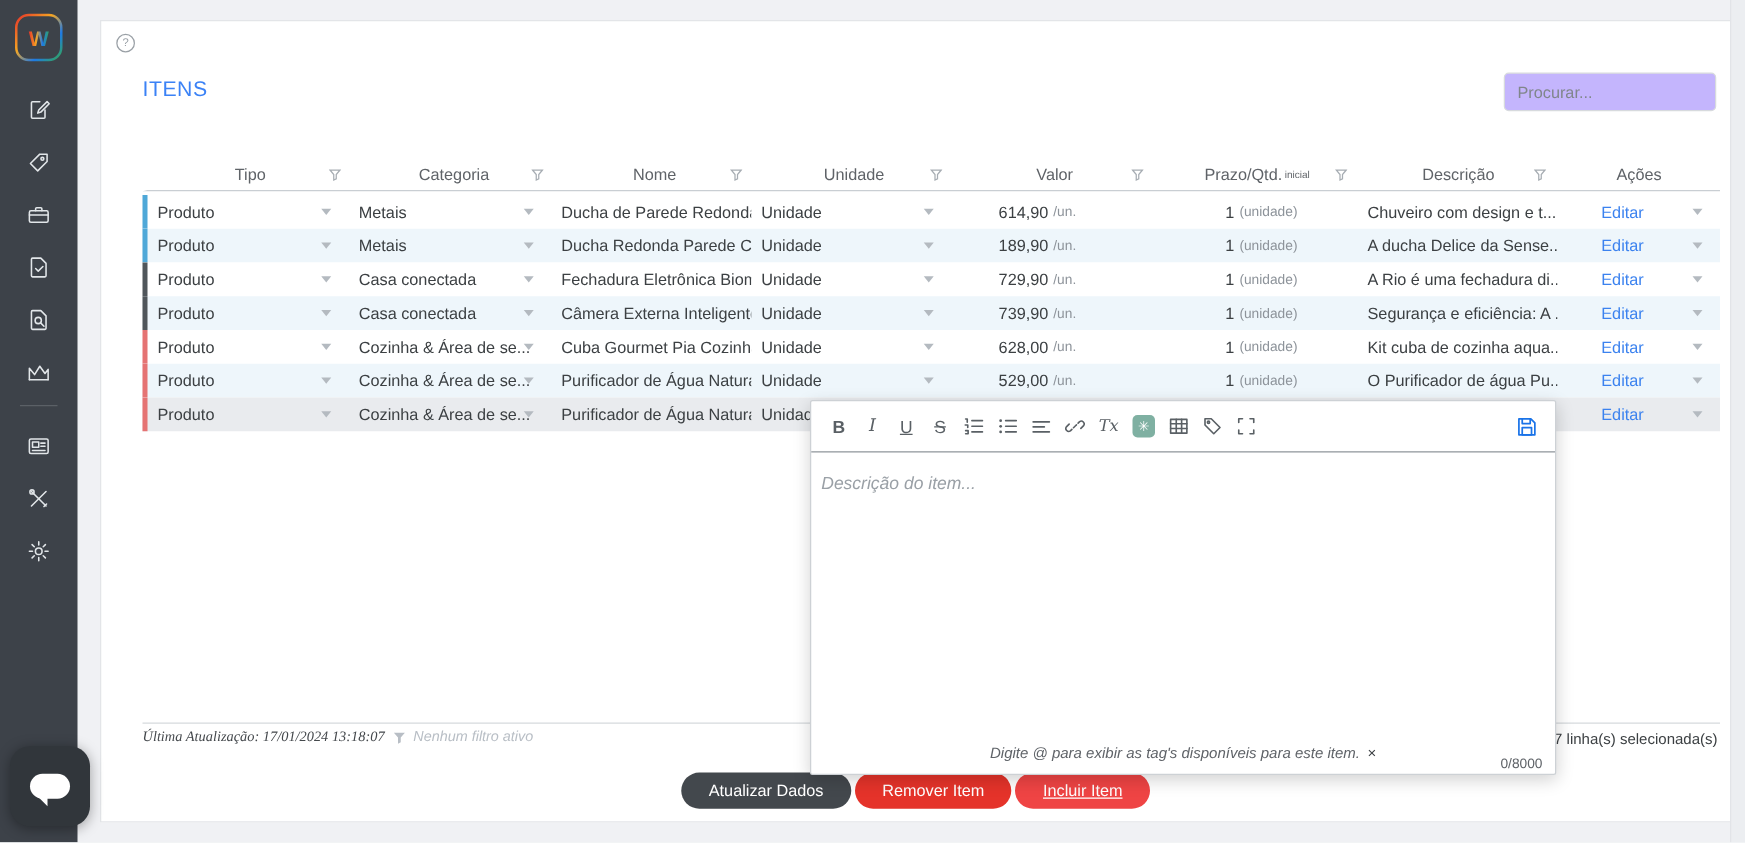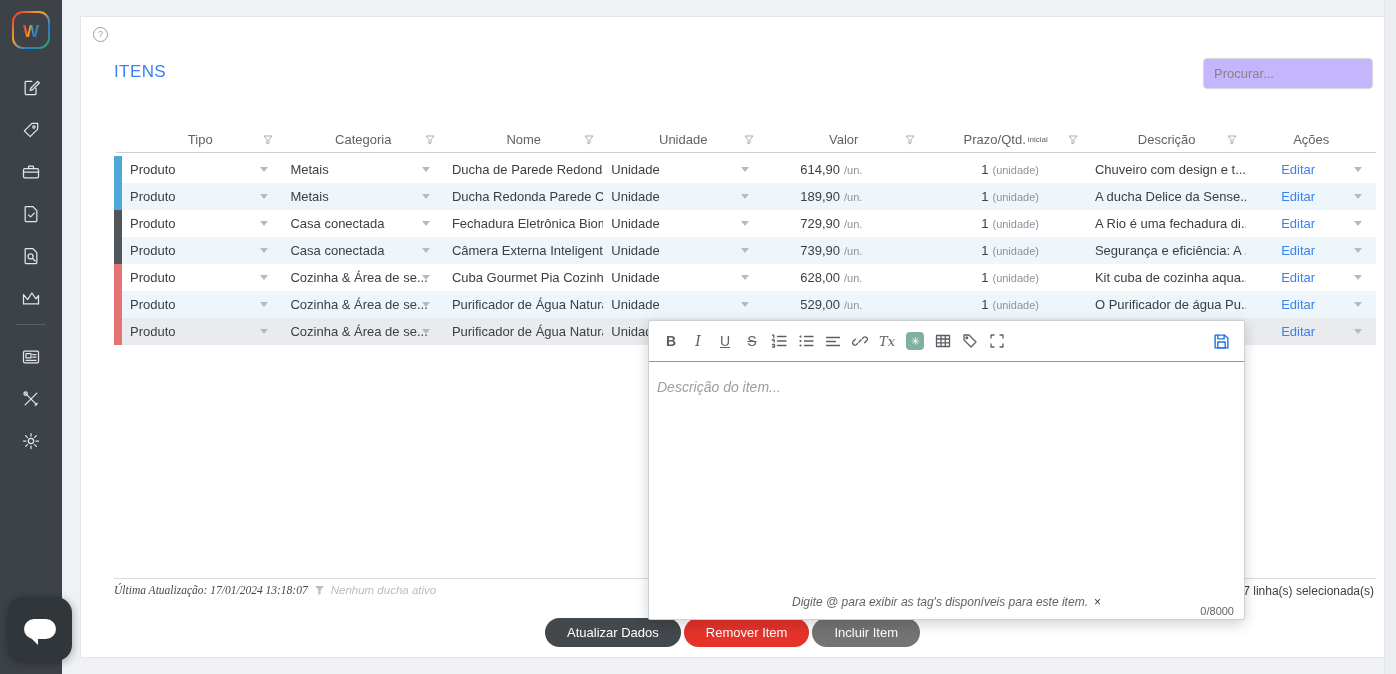--- a/index.html
+++ b/index.html
@@ -18,21 +18,21 @@
   .page-title{position:absolute;left:33px;top:45px;font-size:17px;font-weight:400;color:#3b82f6;letter-spacing:.4px;}
   .search{position:absolute;right:11px;top:41px;width:170px;height:31px;border:1px solid #d7dadd;border-radius:4px;box-sizing:border-box;font-size:13px;color:#5f6368;padding:0 10px;outline:none;background:#c4b5fd;}
   .search::placeholder{color:#80868b;}
 
   
   .thead{position:absolute;left:33px;top:110px;width:1262px;height:26px;display:flex;border-left:4px solid transparent;box-sizing:border-box;border-bottom:1px solid #c9ced3;}
   .th{position:relative;display:flex;align-items:center;justify-content:center;font-size:13px;color:#5f6368;}
   .th sup{font-size:8px;margin-left:2px;}
   .funnel{position:absolute;right:9px;top:8px;}
   .tbody{position:absolute;left:33px;top:139px;width:1262px;}
-  .trow{display:flex;height:27px;border-left:8px solid #1d4ed8;box-sizing:border-box;background:#fff;justify-content:center;}
+  .trow{display:flex;height:27px;border-left:4px solid #1d4ed8;box-sizing:border-box;background:#fff;justify-content:center;}
   .trow:nth-child(even){background:#eef6fb;}
   .trow.selected{background:#e9ebee;}
   .c{display:flex;align-items:center;height:27px;font-size:13px;color:#3c4043;overflow:hidden;white-space:nowrap;box-sizing:border-box;position:relative;}
   .w1{width:161px}.w1h{width:165px}.w2{width:162px}.w3{width:160px}.w4{width:160px}.w5{width:162px}.w6{width:163px}.w7{width:160px}.w8{width:130px}
   .c.pad{padding-left:8px;}
   .caret{width:0;height:0;border-left:4px solid transparent;border-right:4px solid transparent;border-top:5px solid #b4bac0;position:absolute;right:14px;top:11px;}
   .c-valor{justify-content:flex-end;padding-right:62px;}
   .c-qtd{justify-content:flex-end;padding-right:48px;}
   .unit{font-size:11px;color:#8d939a;margin-left:4px;}
   .editar{color:#3b82ef;cursor:pointer;}
@@ -41,21 +41,21 @@
   
   .table-bottom{position:absolute;left:33px;top:561px;width:1262px;border-top:1px solid #d6dadd;}
   .footer-left{position:absolute;left:33px;top:567px;display:flex;align-items:center;gap:6px;font-size:11.5px;}
   .last-upd{font-style:italic;color:#44484c;font-family:Liberation Serif, serif;}
   .no-filter{font-style:italic;color:#b8bec5;}
   .selection{position:absolute;right:10px;top:567px;font-size:12px;color:#3c4043;}
   .btn-row{position:absolute;left:0;top:601px;width:100%;display:flex;justify-content:center;gap:3px;}
   .btn{height:29px;border:none;border-radius:15px;color:#fff;font-size:13px;font-family:inherit;padding:0 22px;cursor:pointer;}
   .btn.dark{background:#43484d;}
   .btn.red{background:#e5332a;}
-  .btn.blue{background:#737373;}
+  .btn.blue{background:#ef4444;text-decoration:underline;}
 
   
   .popup{position:absolute;left:648px;top:320px;width:597px;height:300px;background:#fff;border:1px solid #cdd1d5;box-sizing:border-box;border-radius:2px;box-shadow:0 4px 14px rgba(0,0,0,.18);z-index:20;}
   .toolbar{display:flex;align-items:center;gap:11px;height:40px;padding:0 14px;border-bottom:1px solid #8f959b;}
   .tbtn{display:flex;align-items:center;justify-content:center;min-width:16px;height:18px;color:#5a6065;font-size:14px;cursor:pointer;}
   .tbtn svg{stroke:#5a6065;fill:none;stroke-width:1.3;stroke-linecap:round;stroke-linejoin:round;}
   .glyph-b{font-weight:700;}
   .glyph-i{font-style:italic;font-family:"DejaVu Serif",serif;}
   .glyph-u{text-decoration:underline;}
   .glyph-s{text-decoration:line-through;}
@@ -455,21 +455,21 @@
       </div>
 
     </div>
 
     <div class="table-bottom"></div>
     <div class="footer-left">
       <span class="last-upd">Última Atualização: 17/01/2024 13:18:07</span>
       <svg width="11" height="11" viewBox="0 0 10 10">
           <path d="M1 1h8L6 4.6V8L4 9V4.6L1 1z" fill="#b8bec5" stroke="none"></path>
         </svg>
-      <span class="no-filter">Nenhum ducha ativo</span>
+      <span class="no-filter">Nenhum filtro ativo</span>
     </div>
     <div class="selection">de 7 linha(s) selecionada(s)</div>
 
     <div class="btn-row">
       <button class="btn dark">Atualizar Dados</button>
       <button class="btn red">Remover Item</button>
       <button class="btn blue">Incluir Item</button>
     </div>
   </div>
 

